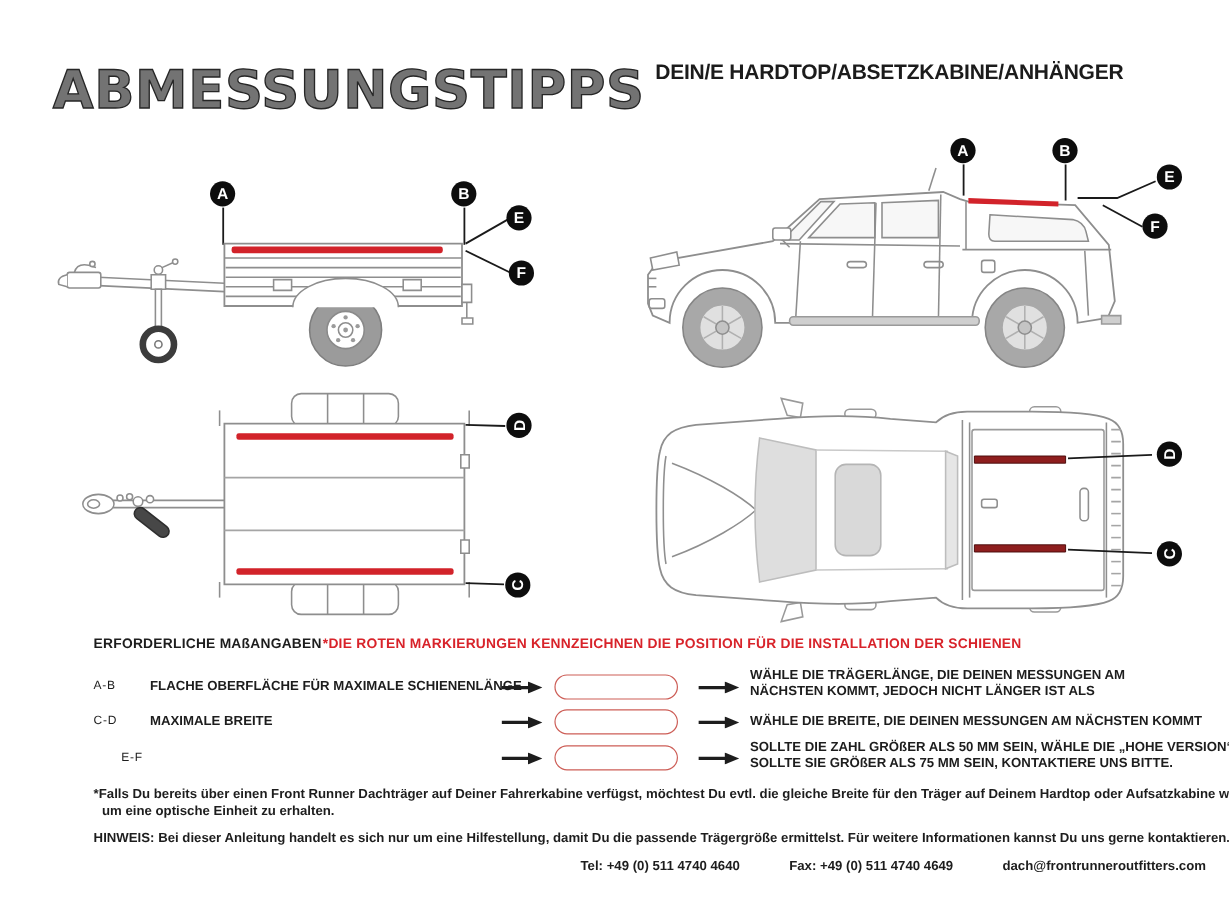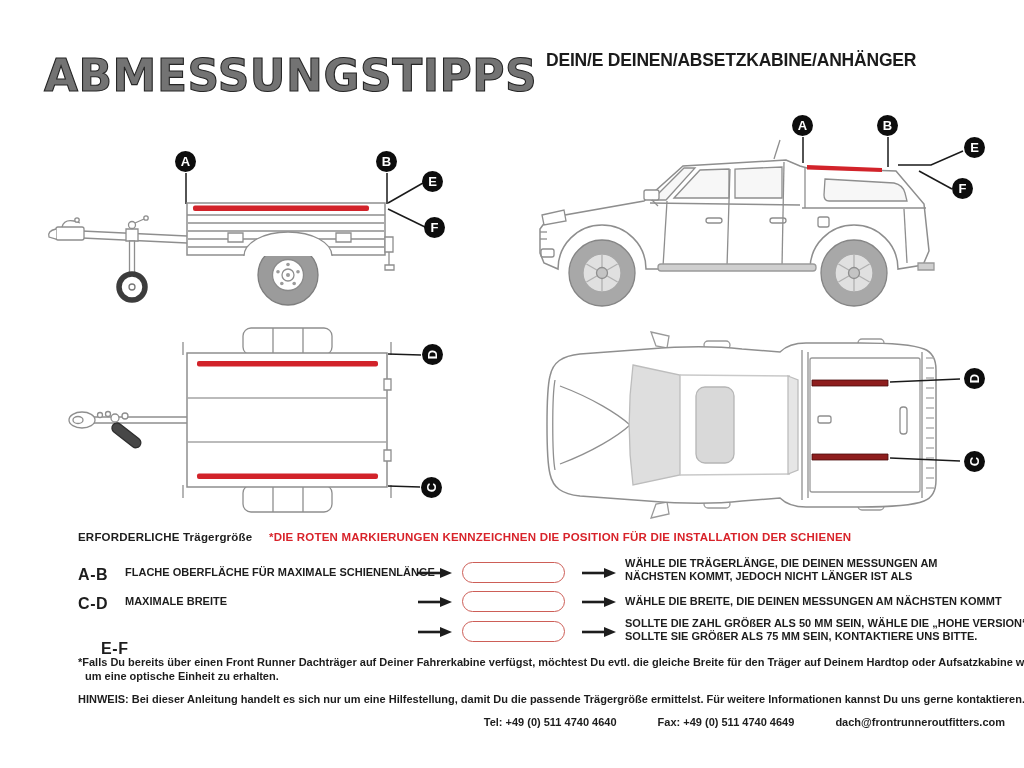--- a/index.html
+++ b/index.html
@@ -22,38 +22,38 @@
   .diagram{position:absolute;}
   .diagram svg{display:block;}
   .marker{
     position:absolute;width:21px;height:21px;border-radius:50%;
     background:#0d0d0d;color:#ffffff;font-weight:bold;font-size:13px;
     display:flex;align-items:center;justify-content:center;line-height:1;
   }
   .marker.rot span{display:block;transform:rotate(-90deg);}
   .sec-head{font-size:11.5px;font-weight:bold;letter-spacing:0.2px;white-space:nowrap;}
   .red-note{color:#d8232a;}
-  .rowkey{font-size:16px;font-weight:bold;letter-spacing:0.6px;white-space:nowrap;}
+  .rowkey{font-size:10px;font-weight:normal;letter-spacing:0.6px;white-space:nowrap;}
   .desc{font-size:11px;font-weight:bold;line-height:13px;white-space:nowrap;}
   .result{font-size:11px;font-weight:bold;line-height:13px;white-space:nowrap;}
   .pill{
     position:absolute;width:101px;height:19px;background:#fff;
     border:1.6px solid #cd5e57;border-radius:11px;
   }
   .foot{font-size:11px;font-weight:bold;line-height:14px;white-space:nowrap;}
   .contact{left:40px;right:0;top:716px;text-align:right;font-size:11px;font-weight:bold;}
   .contact span{display:inline-block;margin:0 19px;}
   line,path,rect,circle,ellipse,polyline{vector-effect:non-scaling-stroke;}
 </style>
 </head>
 <body>
 
 <div class="abs title">ABMESSUNGSTIPPS</div>
 <div class="abs subtitle">
-  <div>DEIN/E DEINEN/ABSETZKABINE/ANHÄNGER</div>
+  <div>DEIN/E HARDTOP/ABSETZKABINE/ANHÄNGER</div>
 </div>
 
 <div class="diagram" style="left:40px;top:125px;width:420px;height:200px;">
   <svg width="420" height="200" viewBox="0 0 420 200">
     <g stroke="#1a1a1a" stroke-width="1.5" fill="none">
       <line x1="146" y1="48" x2="146" y2="79"></line>
       <line x1="347" y1="48" x2="347" y2="79"></line>
       <line x1="383" y1="58" x2="348" y2="78"></line>
       <line x1="385" y1="102" x2="348" y2="84"></line>
     </g>
@@ -274,21 +274,21 @@
     </g>
   </svg>
   <div class="marker rot" style="left:434px;top:38px;">
       <span>D</span>
     </div>
   <div class="marker rot" style="left:434px;top:121px;">
       <span>C</span>
     </div>
 </div>
 
-<div class="abs sec-head" style="left:78px;top:531px;">ERFORDERLICHE Trägergröße</div>
+<div class="abs sec-head" style="left:78px;top:531px;">ERFORDERLICHE MAßANGABEN</div>
 <div class="abs sec-head red-note" style="left:240px;top:531px;padding-left:29px;">*DIE ROTEN MARKIERUNGEN KENNZEICHNEN DIE POSITION FÜR DIE INSTALLATION DER SCHIENEN</div>
 
 <div>
   <div class="abs rowkey" style="left:78px;top:566px;">A-B</div>
   <div class="abs desc" style="left:125px;top:566px;">FLACHE OBERFLÄCHE FÜR MAXIMALE SCHIENENLÄNGE</div>
   <svg class="abs" style="left:418px;top:568px;" width="34" height="10">
       <line x1="0" y1="5" x2="24" y2="5" stroke="#1d1d1d" stroke-width="2.6"></line>
       <polygon points="22,0 34,5 22,10" fill="#1d1d1d"></polygon>
     </svg>
   <div class="pill" style="left:462px;top:562px;"></div>
@@ -313,21 +313,21 @@
   <svg class="abs" style="left:582px;top:597px;" width="34" height="10">
       <line x1="0" y1="5" x2="24" y2="5" stroke="#1d1d1d" stroke-width="2.6"></line>
       <polygon points="22,0 34,5 22,10" fill="#1d1d1d"></polygon>
     </svg>
   <div class="abs result" style="left:625px;top:595px;">
     <div>WÄHLE DIE BREITE, DIE DEINEN MESSUNGEN AM NÄCHSTEN KOMMT</div>
   </div>
 </div>
 
 <div>
-  <div class="abs rowkey" style="left:78px;top:640px;padding-left:23px;">E-F</div>
+  <div class="abs rowkey" style="left:78px;top:626px;padding-left:23px;">E-F</div>
   <div class="abs desc" style="left:125px;top:619px;">
   </div>
   <svg class="abs" style="left:418px;top:627px;" width="34" height="10">
       <line x1="0" y1="5" x2="24" y2="5" stroke="#1d1d1d" stroke-width="2.6"></line>
       <polygon points="22,0 34,5 22,10" fill="#1d1d1d"></polygon>
     </svg>
   <div class="pill" style="left:462px;top:621px;"></div>
   <svg class="abs" style="left:582px;top:627px;" width="34" height="10">
       <line x1="0" y1="5" x2="24" y2="5" stroke="#1d1d1d" stroke-width="2.6"></line>
       <polygon points="22,0 34,5 22,10" fill="#1d1d1d"></polygon>

